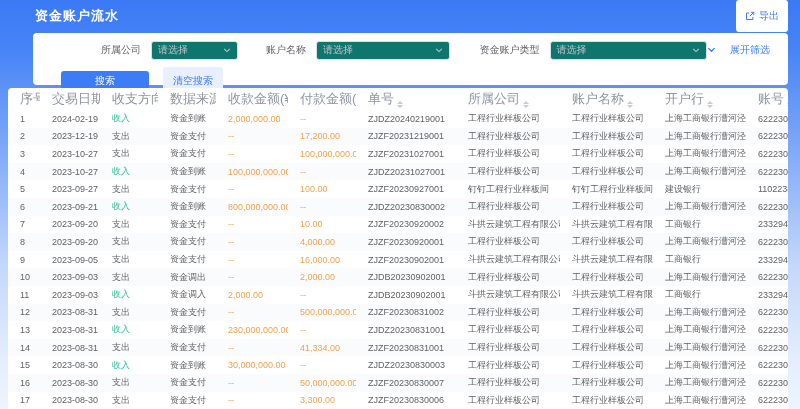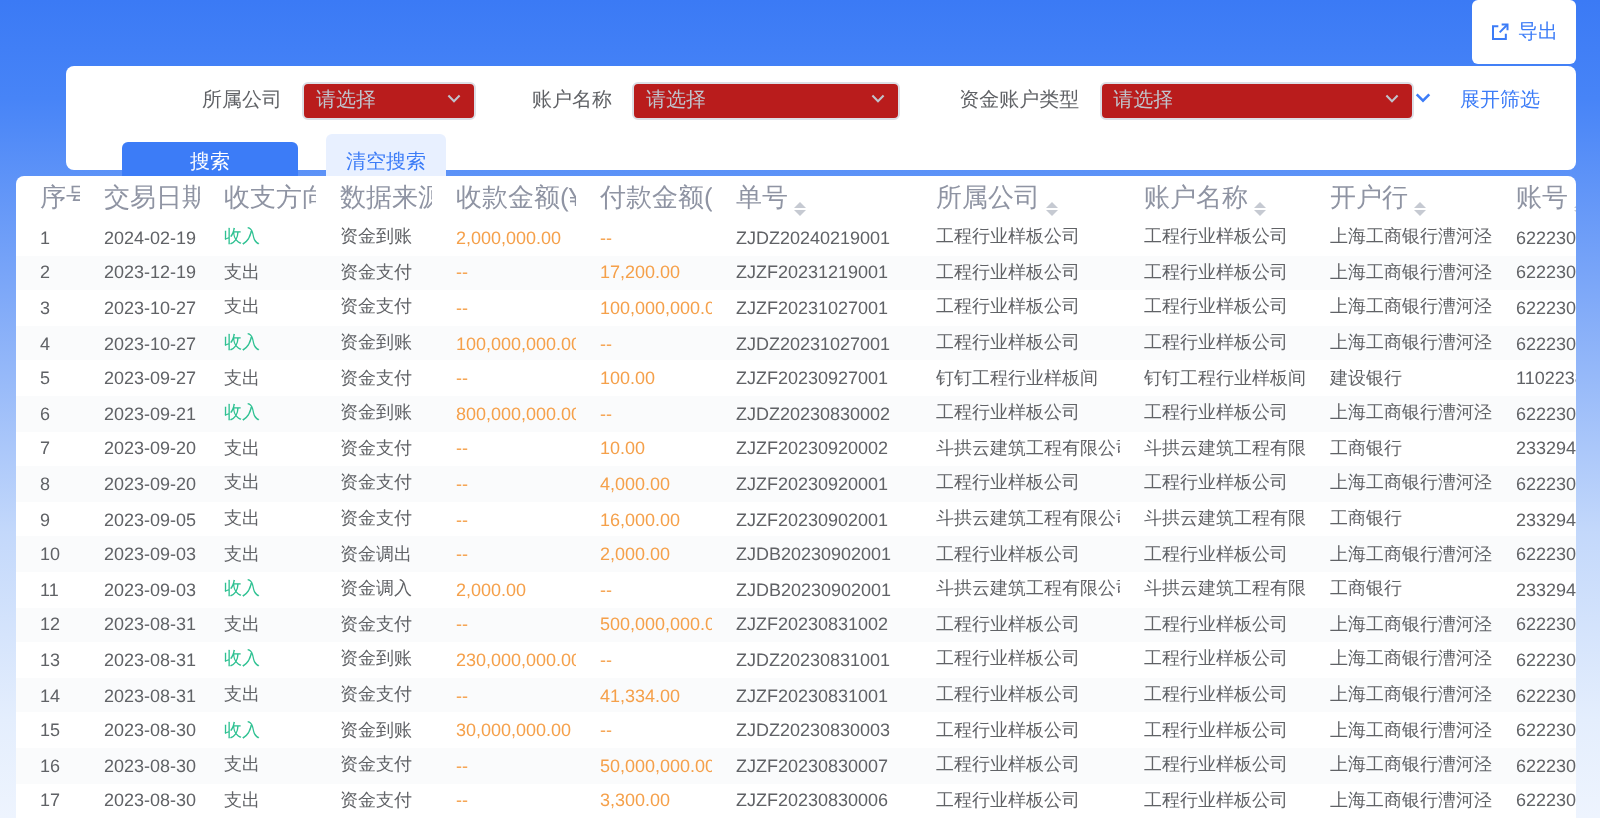--- a/index.html
+++ b/index.html
@@ -14,21 +14,21 @@
   .page-title { color:#ffffff; font-size:13px; font-weight:bold; letter-spacing:1px; }
   .export-btn { margin-left:auto; background:#ffffff; color:#3c7cf7; font-size:10px; height:32px; padding:0 9px; border:none; border-radius:3px; display:inline-flex; align-items:center; gap:4px; cursor:pointer; }
   .export-btn svg { display:block; }
   
   .filter-card { position:absolute; left:33px; right:12px; top:33px; height:52px; background:#ffffff; border-radius:4px; padding:7px 10px 0 0; }
   .filter-row { display:flex; align-items:center; height:20px; font-size:10px; color:#606266; }
   .f-label { white-space:nowrap; }
   .lbl1 { margin-left:68px; }
   .lbl2 { margin-left:28px; }
   .lbl3 { margin-left:30px; }
-  .select { border:1px solid #dcdfe6; border-radius:3px; height:19px; display:flex; align-items:center; justify-content:space-between; padding:0 6px; margin-left:10px; cursor:pointer; background:#b91c1c; }
+  .select { border:1px solid #dcdfe6; border-radius:3px; height:19px; display:flex; align-items:center; justify-content:space-between; padding:0 6px; margin-left:10px; cursor:pointer; background:#0f766e; }
   .select .ph { color:#c0c4cc; font-size:10px; }
   .sel1 { width:100px; }
   .sel2 { width:155px; }
   .sel3 { width:183px; }
   .expand-link { margin-left:auto; margin-right:8px; color:#3c7cf7; font-size:10px; display:inline-flex; align-items:center; gap:14px; cursor:pointer; white-space:nowrap; }
   .btn-row { margin-top:7px; display:flex; align-items:center; }
   .search-btn { margin-left:28px; width:88px; height:20px; background:#3c7cf7; color:#fff; font-size:10px; border:none; border-radius:3px; cursor:pointer; }
   .clear-btn { margin-left:14px; height:28px; padding:0 10px; background:#e8f0ff; color:#3c7cf7; font-size:10px; border:none; border-radius:3px; cursor:pointer; }
   
   .table-card { position:absolute; left:8px; right:12px; top:88px; bottom:0; background:#ffffff; border-radius:4px 4px 0 0; overflow:hidden; }
@@ -42,20 +42,21 @@
   td .dir-in { color:#2ec192; }
   .caret { display:inline-flex; flex-direction:column; gap:1px; margin-left:3px; vertical-align:-1px; }
   .caret i { display:block; width:0; height:0; border-left:3px solid transparent; border-right:3px solid transparent; }
   .caret .up { border-bottom:3px solid #c6cad2; }
   .caret .dn { border-top:3px solid #c6cad2; }
 </style>
 </head>
 <body>
 
 <div class="titlebar">
+  <span class="page-title">资金账户流水</span>
   <button class="export-btn">
     <span>
       <svg width="10" height="10" viewBox="0 0 12 12" fill="none" stroke="#3c7cf7" stroke-width="1.2">
         <path d="M9.5 7v3.2H1.8V2.5H5"></path>
         <path d="M7 1.5h3.5V5"></path>
         <path d="M10.2 1.8 5.8 6.2"></path>
       </svg>
     </span>
     <span>导出</span>
   </button>

